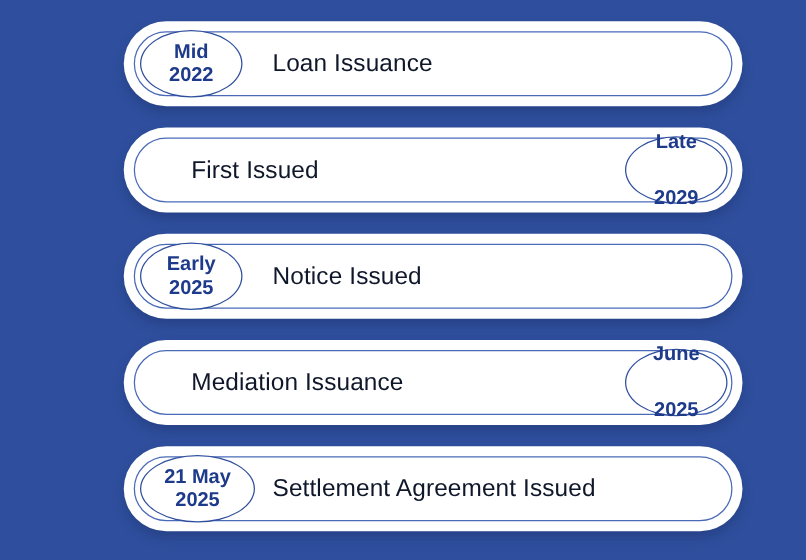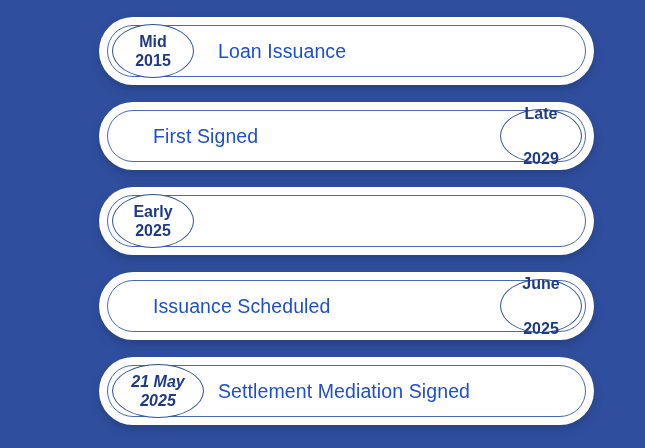--- a/index.html
+++ b/index.html
@@ -46,90 +46,91 @@
     box-sizing: border-box;
     pointer-events: none;
   }
 
   .row-label {
     position: absolute;
     top: 0;
     height: 68px;
     line-height: 68px;
     font-size: 19.5px;
-    color: #1d4ed8;
+    color: #0f172a;
     white-space: nowrap;
     letter-spacing: 0.1px;
   }
   .row-badge-left .row-label { left: 119px; }
   .row-badge-right .row-label { left: 54px; }
 
   .date-badge {
     position: absolute;
     top: 7px;
     width: 82px;
     height: 54px;
     border: 1.6px solid #2f4f9e;
     border-radius: 50%;
     background: #ffffff;
     box-sizing: border-box;
     display: flex;
     flex-direction: column;
     align-items: center;
     justify-content: center;
   }
-  .date-badge.wide { width: 92px; font-style: italic; }
+  .date-badge.wide { width: 92px; }
 
   .row-badge-left .date-badge { left: 13px; }
   .row-badge-right .date-badge { right: 12px; gap: 26px; }
 
   .date-line {
     font-size: 16px;
     font-weight: bold;
     color: #1e3a8a;
     line-height: 19px;
     white-space: nowrap;
   }
 </style>
 </head>
 <body>
 
 <div id="timeline">
     <div class="timeline-row row-badge-left" style="top: 17px;">
       <div class="row-inner-border"></div>
       <div class="date-badge">
         <div class="date-line">Mid</div>
-        <div class="date-line">2015</div>
+        <div class="date-line">2022</div>
       </div>
       <div class="row-label">Loan Issuance</div>
     </div>
     <div class="timeline-row row-badge-right" style="top: 102px;">
       <div class="row-inner-border"></div>
       <div class="date-badge">
         <div class="date-line">Late</div>
         <div class="date-line">2029</div>
       </div>
-      <div class="row-label">First Signed</div>
+      <div class="row-label">First Issued</div>
     </div>
     <div class="timeline-row row-badge-left" style="top: 187px; text-align: right;">
       <div class="row-inner-border"></div>
       <div class="date-badge">
         <div class="date-line">Early</div>
         <div class="date-line">2025</div>
       </div>
+      <div class="row-label">Notice Issued</div>
     </div>
     <div class="timeline-row row-badge-right" style="top: 272px;">
       <div class="row-inner-border"></div>
       <div class="date-badge">
         <div class="date-line">June</div>
         <div class="date-line">2025</div>
       </div>
-      <div class="row-label">Issuance Scheduled</div>
+      <div class="row-label">Mediation Issuance</div>
     </div>
     <div class="timeline-row row-badge-left" style="top: 357px;">
       <div class="row-inner-border"></div>
       <div class="date-badge wide">
         <div class="date-line">21 May</div>
         <div class="date-line">2025</div>
       </div>
-      <div class="row-label">Settlement Mediation Signed</div>
+      <div class="row-label">Settlement Agreement Issued</div>
     </div>
   </div>
 
 </body></html>

